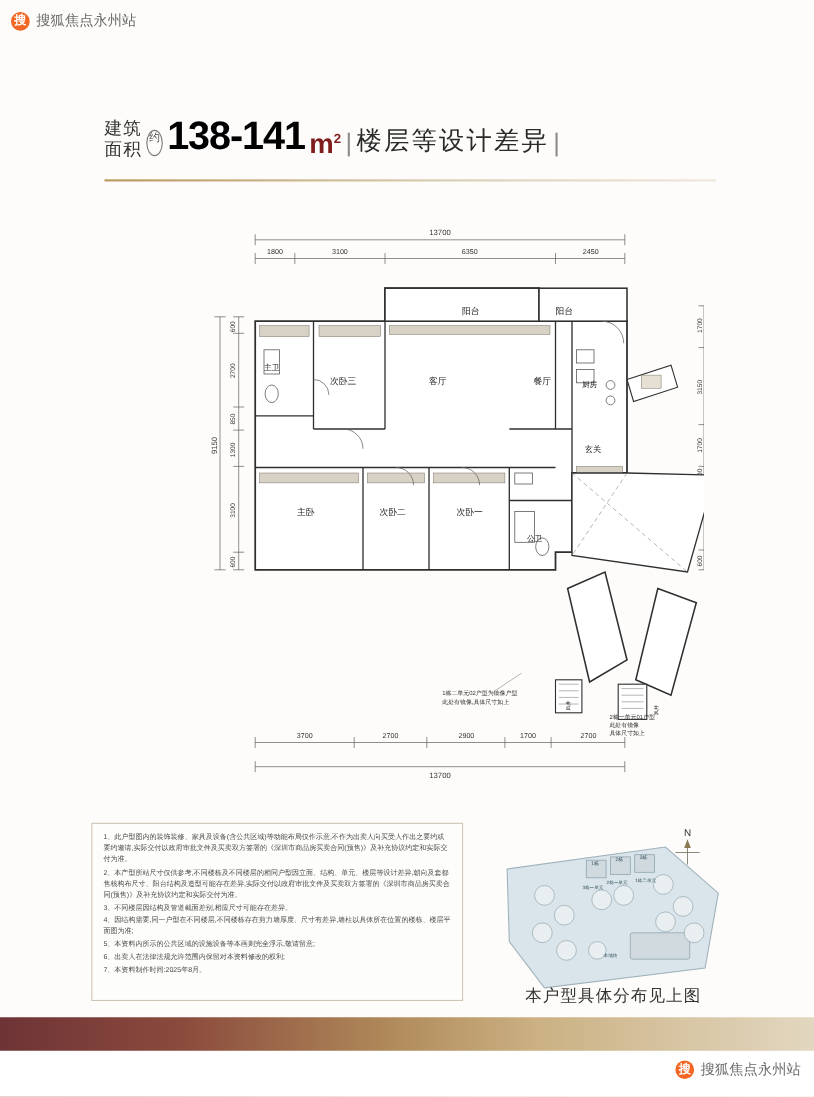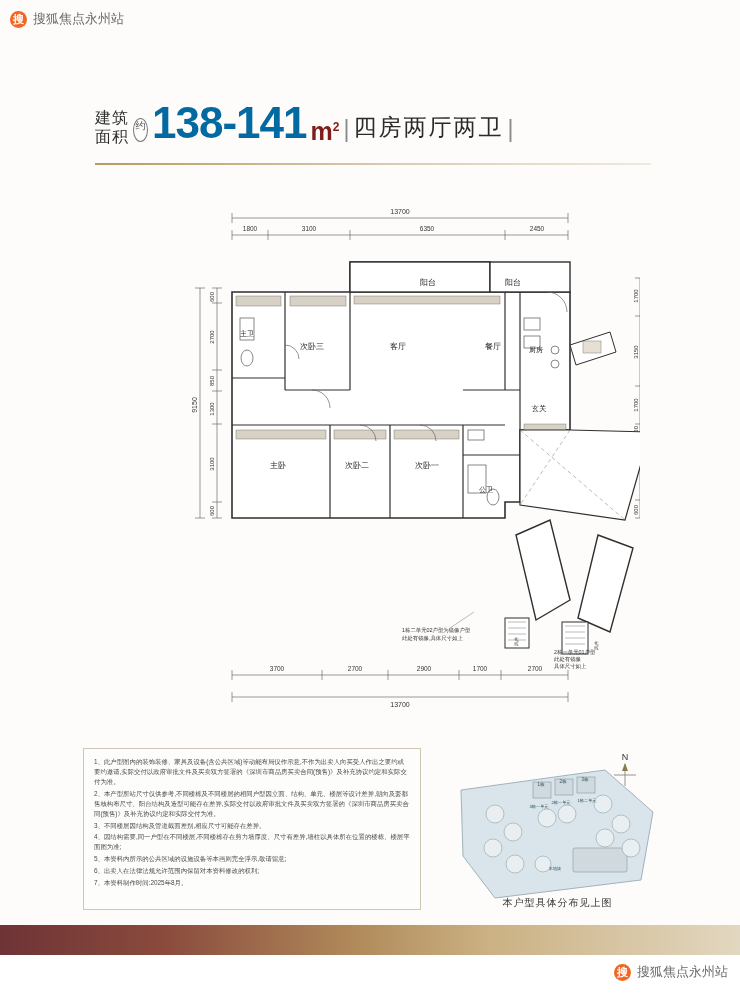--- a/index.html
+++ b/index.html
@@ -25,21 +25,21 @@
   
   .title-area{position:absolute;left:95px;top:100px;width:560px;}
   .title-row{display:flex;align-items:flex-end;gap:4px;}
   .t-area-label{
     font-size:16px;line-height:19px;color:#2f2f2f;letter-spacing:1px;
     padding-bottom:4px;font-weight:normal;
   }
   .t-approx{font-size:10px;color:#555;padding-bottom:9px;border:1px solid #777;border-radius:50%;
     width:13px;height:13px;line-height:13px;text-align:center;margin-bottom:4px;}
   .t-number{
-    font-size:44px;font-weight:bold;letter-spacing:-1px;color:#0369a1;line-height:46px;
+    font-size:36px;font-weight:bold;letter-spacing:-1px;color:#000000;line-height:46px;
   }
   .t-unit{font-size:25px;font-weight:bold;color:#7f1d1d;}
   .t-sup{font-size:12px;vertical-align:super;}
   .t-rooms{
     font-size:23px;color:#2a2a2a;letter-spacing:2px;padding-bottom:3px;margin-left:8px;
   }
   .t-bar{font-size:23px;color:#8a8a8a;padding-bottom:3px;}
   .title-rule{
     position:absolute;left:95px;top:163px;width:556px;height:2px;
     background:linear-gradient(to right,#b99a5e,#d9cdb4 55%,#efe9de);
@@ -55,21 +55,21 @@
     border:1px solid #cfc6b5;background:#fdfdfb;
     padding:8px 10px;box-sizing:border-box;
   }
   .disclaimer h4{margin:0 0 4px 0;font-size:8.5px;font-weight:bold;color:#333;}
   .disclaimer p{margin:0 0 2px 0;font-size:6.4px;line-height:1.55;color:#4a4a4a;}
 
   
   .siteplan{position:absolute;left:455px;top:752px;width:205px;height:160px;}
   .site-caption{
     position:absolute;left:455px;top:896px;width:205px;text-align:center;
-    font-size:10px;color:#333;letter-spacing:1px;
+    font-size:15px;color:#333;letter-spacing:1px;
   }
   .compass{position:absolute;right:18px;top:0px;width:34px;height:40px;text-align:center;}
   .compass .n{font-size:9px;color:#333;}
 
   
   .bottom-bar{
     position:absolute;left:0;bottom:0;width:740px;height:72px;
     background:linear-gradient(to right,#6e3336 0%,#8a4a3c 22%,#b08a5a 48%,#cbb183 66%,#e2d7c0 100%);
   }
   .bottom-white{
@@ -89,21 +89,21 @@
 <div class="title-area">
   <div class="title-row">
     <div style="display:flex;flex-direction:column;line-height:19px;">
       <span class="t-area-label" style="padding:0">建筑</span>
       <span class="t-area-label" style="padding:0">面积</span>
     </div>
     <span class="t-approx">约</span>
     <span class="t-number">138-141</span>
     <span class="t-unit"><span>m</span><sup class="t-sup">2</sup></span>
     <span class="t-bar">|</span>
-    <span class="t-rooms" style="margin-left:0">四房两厅两卫</span>
+    <span class="t-rooms" style="margin-left:0">楼层等设计差异</span>
     <span class="t-bar">|</span>
   </div>
 </div>
 <div class="title-rule"></div>
 
 <div class="plan">
 <svg width="530" height="520" viewBox="60 195 530 520" xmlns="http://www.w3.org/2000/svg">
   <g id="dims-top" stroke="#555" stroke-width="0.6" fill="none">
     <line x1="182" y1="218" x2="518" y2="218"></line>
     <line x1="182" y1="213" x2="182" y2="223"></line>

